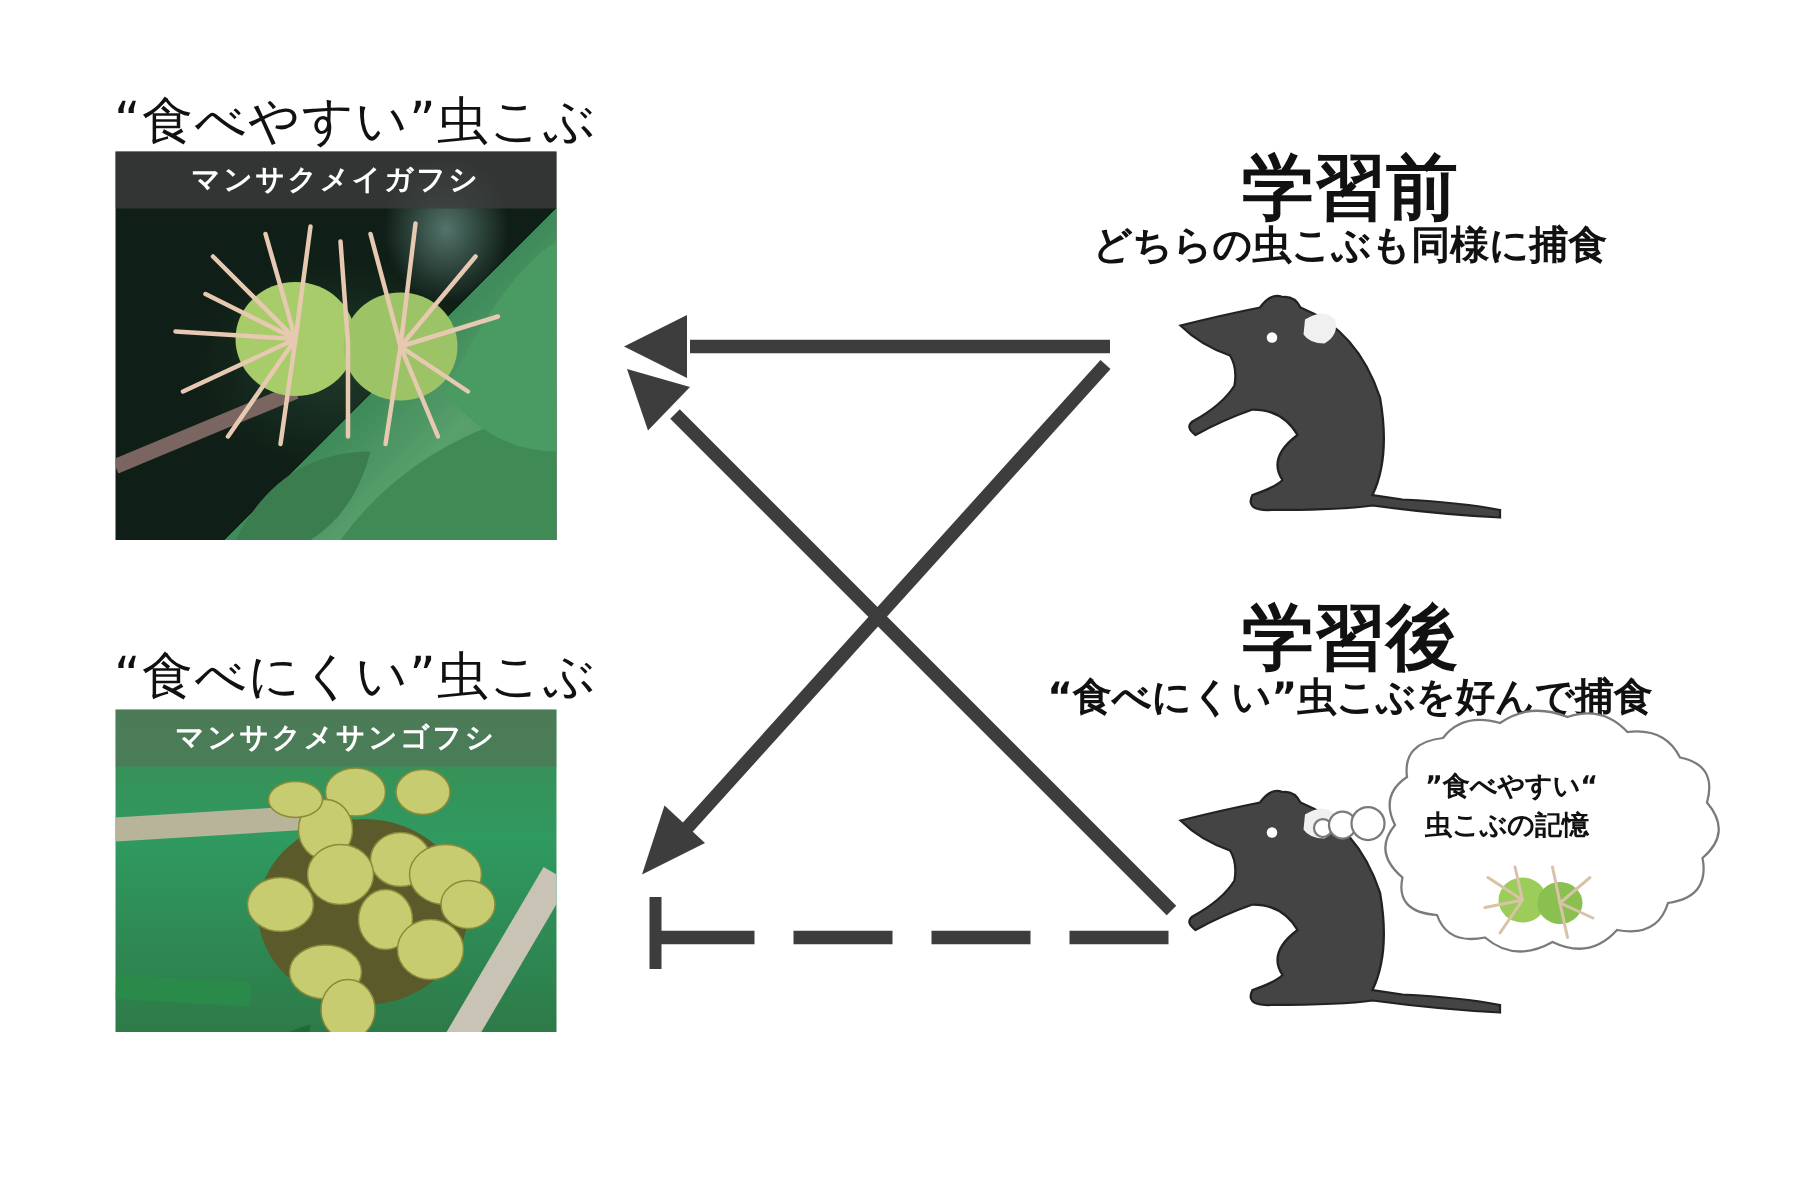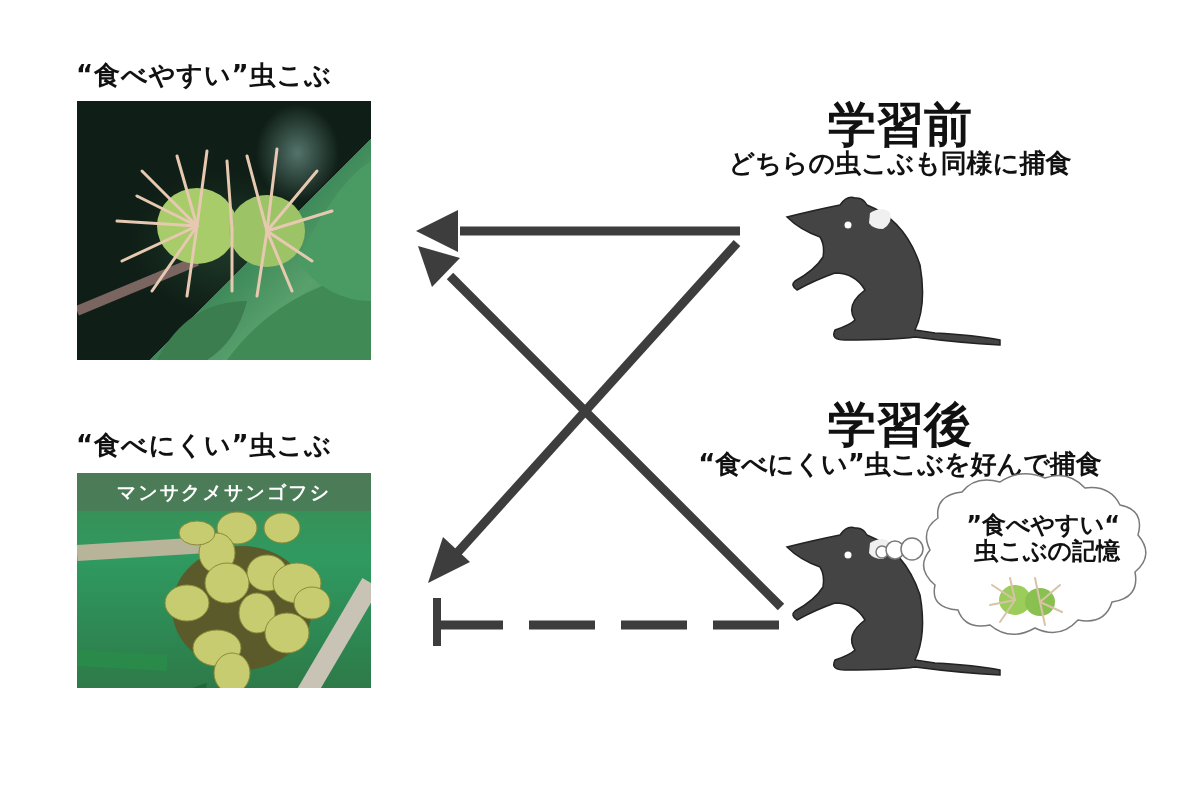--- a/index.html
+++ b/index.html
@@ -1,27 +1,27 @@
 <!DOCTYPE html>
 <html><head>
 <meta charset="utf-8">
 <style>
   html, body { margin:0; padding:0; background:#ffffff; }
   body { width:1200px; height:800px; position:relative; overflow:hidden;
          font-family:"DejaVu Sans", "Liberation Sans", sans-serif; color:#111; }
   .abs { position:absolute; }
-  .gall-title { font-size:26px; font-weight:bold; letter-spacing:1px; white-space:nowrap; }
+  .gall-title { font-size:34px; font-weight:normal; letter-spacing:1px; white-space:nowrap; }
   .photo { position:absolute; overflow:hidden; }
   .photo-label { position:absolute; left:0; top:0; width:100%; height:38px;
     background:rgba(60,60,60,0.78); color:#fff; font-size:19px; font-weight:bold;
     text-align:center; line-height:38px; letter-spacing:2px; }
   .phase-title { font-size:48px; font-weight:bold; text-align:center; white-space:nowrap; }
   .phase-sub { font-size:26px; font-weight:bold; text-align:center; white-space:nowrap; }
   svg { position:absolute; left:0; top:0; }
-  .thought-text { font-size:24px; font-weight:bold; text-align:right; line-height:26px; white-space:nowrap; }
+  .thought-text { font-size:18px; font-weight:bold; text-align:left; line-height:26px; white-space:nowrap; }
 </style>
 </head>
 <body>
 
 <div class="abs gall-title" style="left:76px; top:58px;">“食べやすい”虫こぶ</div>
 
 <div class="photo" style="left:77px; top:101px; width:294px; height:259px;
             background:
               radial-gradient(ellipse 60px 70px at 75% 20%, rgba(150,200,190,0.5), transparent 70%),
               linear-gradient(135deg, transparent 60%, #3f8a5a 60%, #58a06c 75%, #3a7c50 100%),
@@ -52,20 +52,21 @@
         <line x1="190" y1="130" x2="240" y2="70"></line>
         <line x1="190" y1="130" x2="255" y2="110"></line>
         <line x1="190" y1="130" x2="235" y2="160"></line>
         <line x1="190" y1="130" x2="215" y2="190"></line>
         <line x1="190" y1="130" x2="180" y2="195"></line>
         <line x1="155" y1="128" x2="150" y2="60"></line>
         <line x1="155" y1="128" x2="155" y2="190"></line>
       </g>
     </g>
   </svg>
+  <div class="photo-label">マンサクメイガフシ</div>
 </div>
 
 <div class="abs gall-title" style="left:76px; top:428px;">“食べにくい”虫こぶ</div>
 
 <div class="photo" style="left:77px; top:473px; width:294px; height:215px;
             background:
               linear-gradient(180deg, #3d8a52 0%, #2f9a60 40%, #2d7a48 100%);">
   <svg width="294" height="270" viewBox="0 0 294 270">
 
     <path d="M0 80 L130 72" stroke="#b8b49a" stroke-width="16" fill="none"></path>

